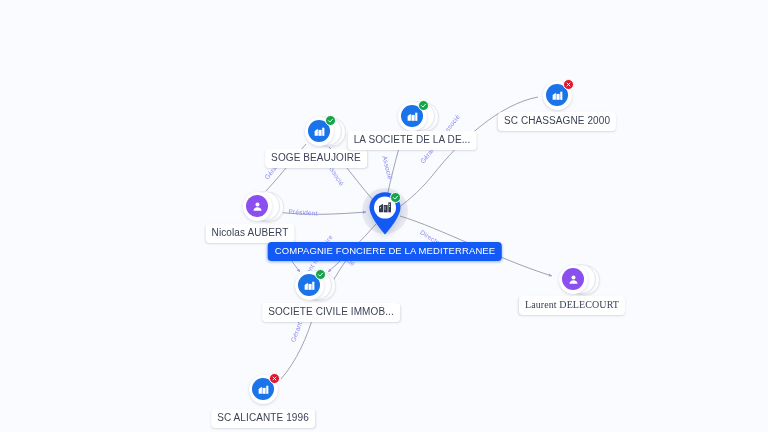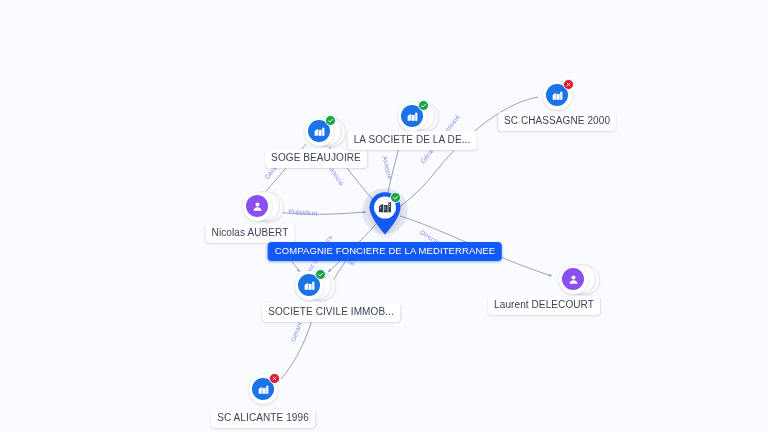--- a/index.html
+++ b/index.html
@@ -291,21 +291,21 @@
         <div class="node-stack" style="width: 28px; height: 28px; left: -7px; top: -15px;"></div>
         <div class="node-disc" style="width: 29px; height: 29px; left: -14.5px; top: -14.5px;">
           <div class="icon-circle person" style="width: 22px; height: 22px;">
             <svg width="13" height="13" viewBox="0 0 24 24">
               <circle cx="12" cy="8.4" r="3.7" fill="#ffffff"></circle>
               <path d="M4.6 20 C4.6 15.6 8 13.2 12 13.2 C16 13.2 19.4 15.6 19.4 20 Z" fill="#ffffff"></path>
             </svg>
           </div>
         </div>
       </div>
-      <div class="node-label" style="left: 544px; top: 296px;">Laurent DELECOURT</div>
+      <div class="node-label" style="left: 572px; top: 296px; font-family: Liberation Serif, serif;">Laurent DELECOURT</div>
       <div class="node" style="left: 263px; top: 389px;">
         <div class="node-disc" style="width: 29px; height: 29px; left: -14.5px; top: -14.5px;">
           <div class="icon-circle company" style="width: 22px; height: 22px;">
             <svg width="13" height="13" viewBox="0 0 24 24">
               <path d="M3 20 L3 11 L9 7 L9 20 Z" fill="#ffffff"></path>
               <path d="M10 20 L10 9 L16 9 L16 20 Z" fill="#ffffff"></path>
               <path d="M17 20 L17 5 L21 5 L21 20 Z" fill="#ffffff"></path>
               <rect x="4.4" y="12.3" width="1.6" height="1.6" fill="#ffffff" opacity="0.95"></rect>
               <rect x="11.4" y="11.3" width="1.5" height="1.5" fill="#ffffff" opacity="0.95"></rect>
               <rect x="11.4" y="14.3" width="1.5" height="1.5" fill="#ffffff" opacity="0.95"></rect>

